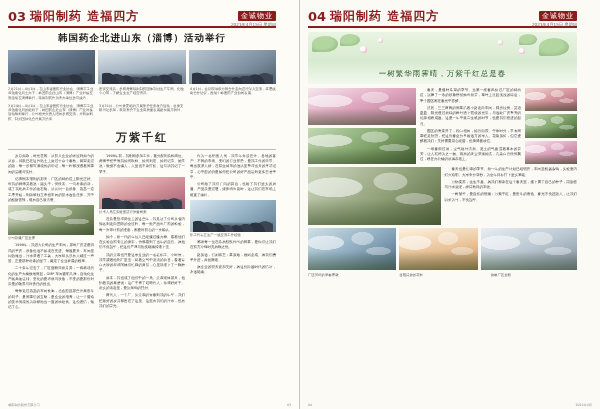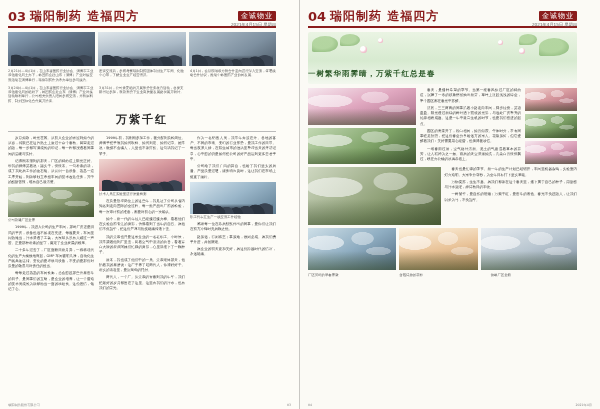--- a/index.html
+++ b/index.html
@@ -173,23 +173,24 @@
   }
   .spring-band .leafy {
     position: absolute;
     background: radial-gradient(ellipse at 40% 40%, #a8cf92 0 45%, #6fa35a 100%);
     border-radius: 50% 50% 50% 10%;
     opacity: .8;
   }
   .band-title {
     position: absolute;
     left: 0; right: 0; bottom: 5px;
+    text-align: center;
     font-family: "DejaVu Serif", "Liberation Serif", serif;
     font-size: 7.5px;
-    font-weight: bold;
+    font-weight: normal;
     color: #2d5a2a;
     letter-spacing: 1px;
   }
 
   .mixed-row { display: flex; gap: 4px; margin-bottom: 3px; }
   .photo-stack { display: flex; flex-direction: column; gap: 3px; }
 
   .page-footer {
     position: absolute;
     left: 8px; right: 8px; bottom: 2px;
@@ -209,20 +210,21 @@
 
     <div class="masthead">
       <span class="folio">03</span>
       <span class="mast-title">瑞阳制药  造福四方</span>
       <span class="mast-right">
         <span class="mast-logo">金诚物业</span>
         <div class="mast-date">2021年4月15日 星期四</div>
       </span>
     </div>
 
+    <div class="headline">韩国药企北进山东（淄博）活动举行</div>
 
     <div class="photo-row">
       <div class="photo grad-a people" style="height:34px"></div>
       <div class="photo grad-b people" style="height:34px"></div>
       <div class="photo grad-c people" style="height:34px"></div>
     </div>
 
     <div class="cols">
       <div class="col">
           <div class="ph-cap">2月21日—4月1日，在山东省医药行业协会、淄博市工业和信息化局主办下，韩国药企赴山东（淄博）产业对接交流活动在淄博举行，瑞阳制药作为承办单位参与接洽。</div>

